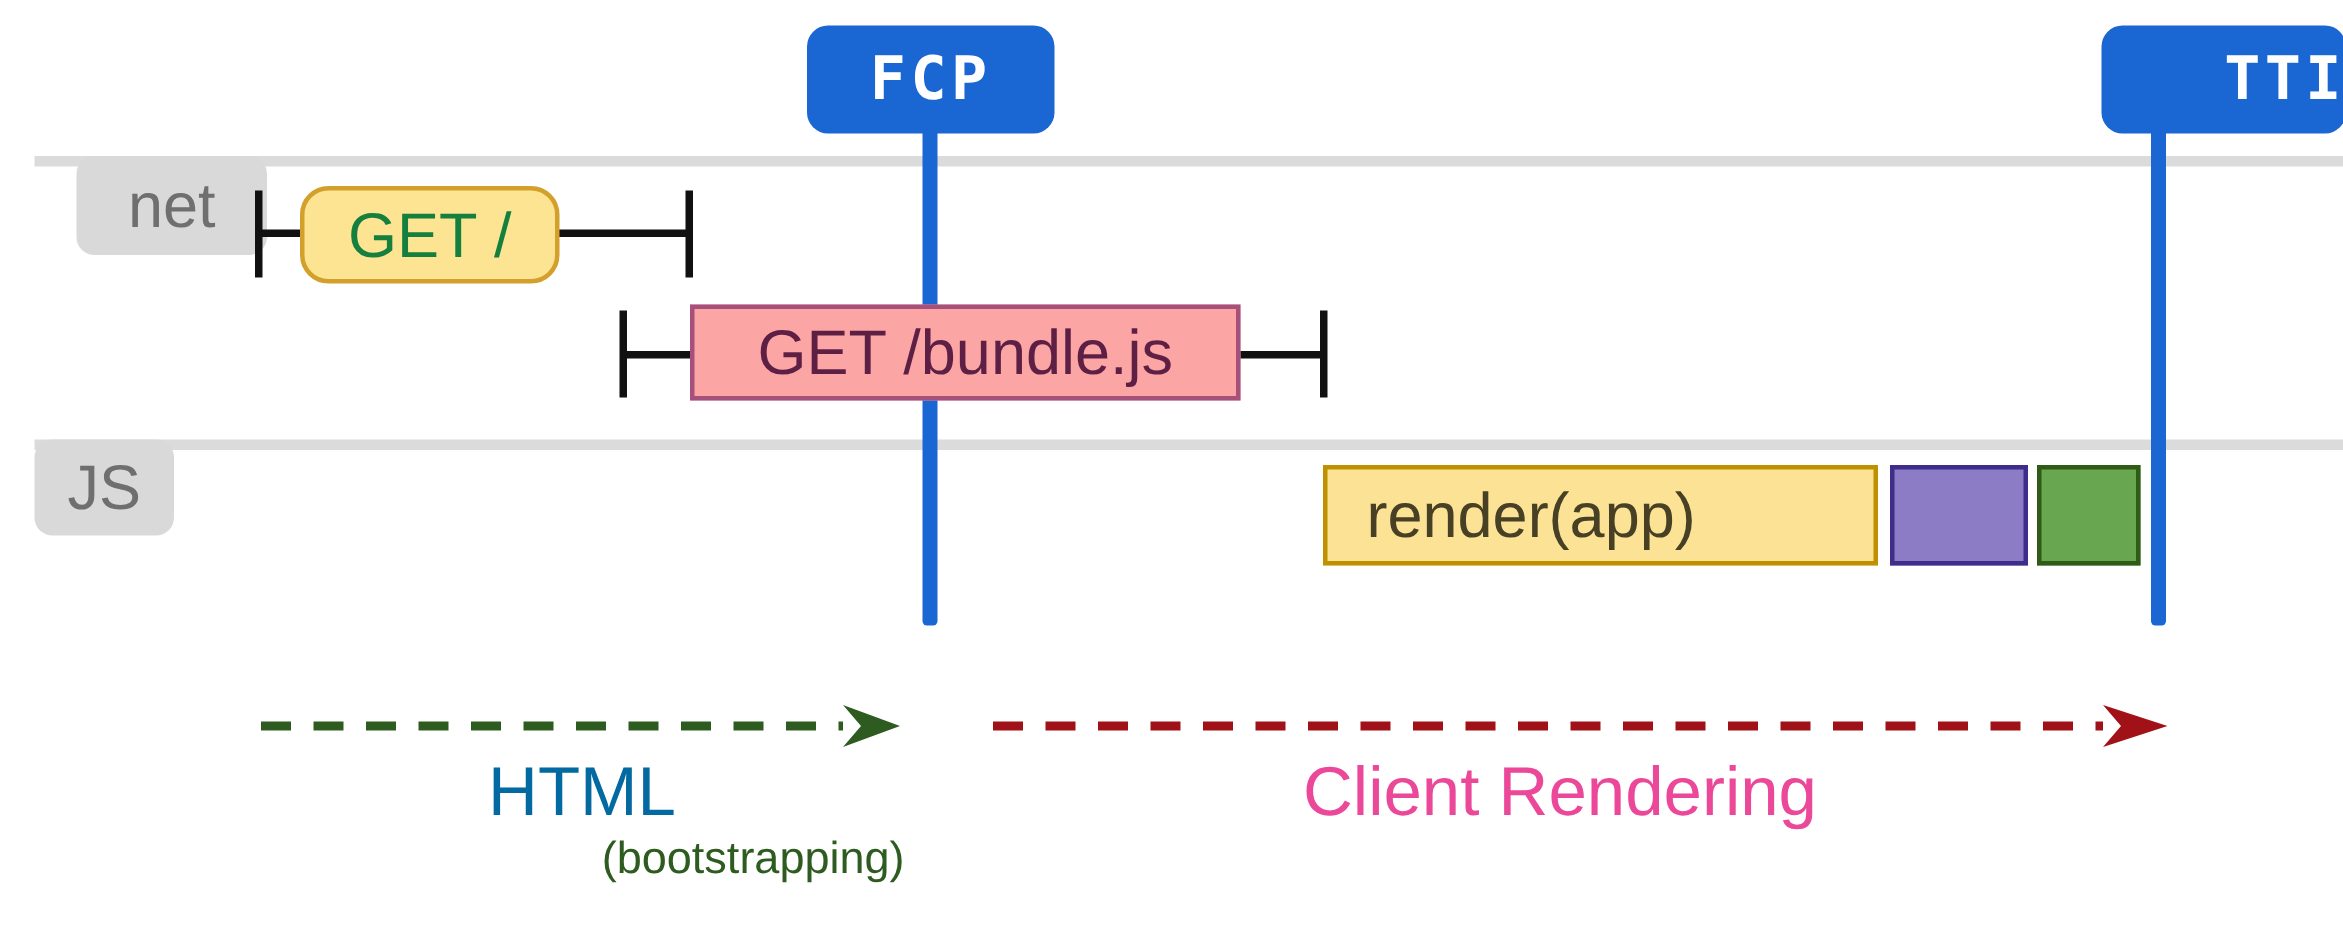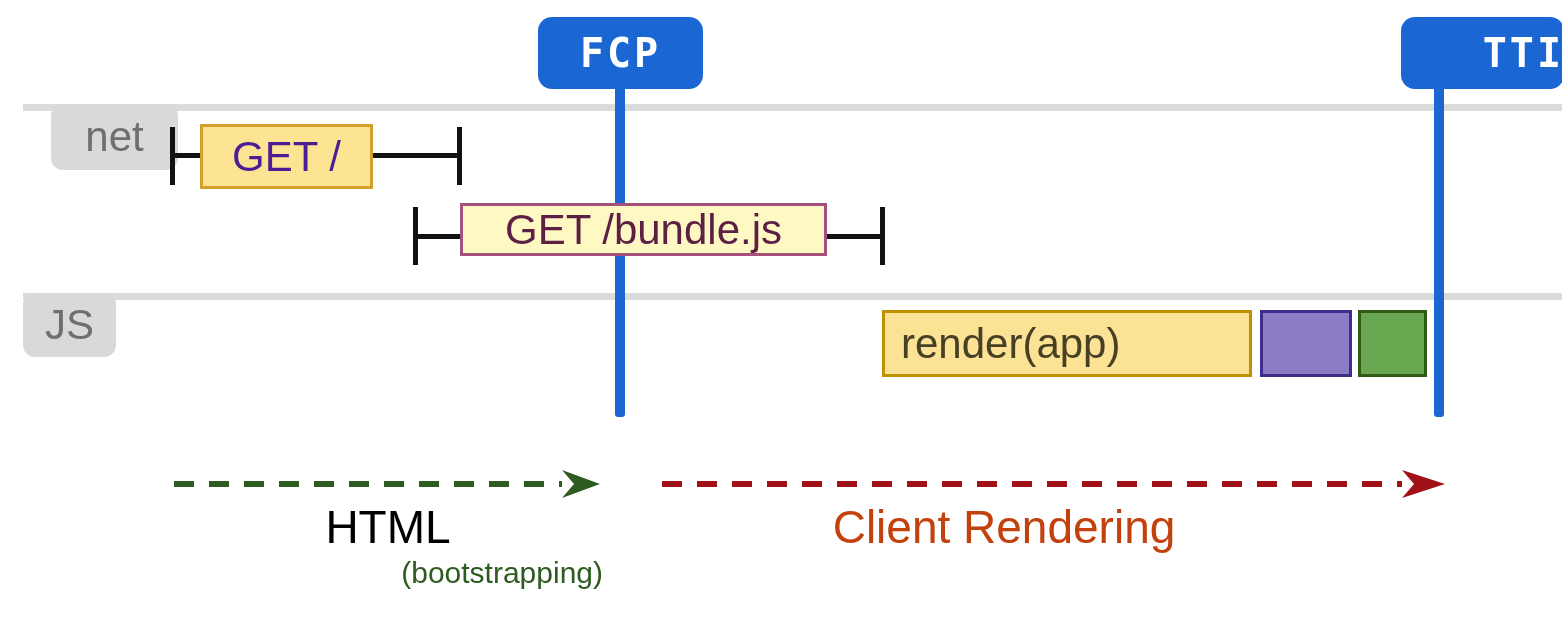--- a/index.html
+++ b/index.html
@@ -35,37 +35,37 @@
   .wh-root-capL{left:170px;top:127px;}
   .wh-root-capR{left:457px;top:127px;}
   .wh-bundle-line{left:415px;top:234px;width:468px;}
   .wh-bundle-capL{left:413px;top:207px;}
   .wh-bundle-capR{left:880px;top:207px;}
 
   
   .task{position:absolute;box-sizing:border-box;border:3px solid;font-size:42px;
         display:flex;align-items:center;justify-content:center;z-index:4;}
   .task.get-root{left:200px;top:124px;width:173px;height:65px;background:#FCE493;
-                 border-color:#D3A02C;color:#4c1d95;}
-  .task.get-bundle{left:460px;top:203px;width:367px;height:53px;background:#fef9c3;
+                 border-color:#D3A02C;color:#15803d;border-radius:19px;}
+  .task.get-bundle{left:460px;top:203px;width:367px;height:64px;background:#fca5a5;
                    border-color:#A5517C;color:#5E1F45;align-items:center;}
   .task.render-app{left:882px;top:310px;width:370px;height:67px;background:#FBE294;
-                   border-color:#BF9000;color:#474025;justify-content:flex-start;padding-left:16px;}
+                   border-color:#BF9000;color:#474025;justify-content:flex-start;padding-left:26px;}
   .task.purple{left:1260px;top:310px;width:92px;height:67px;background:#8C7BC5;border-color:#3F2D8C;}
   .task.green{left:1358px;top:310px;width:69px;height:67px;background:#68A74F;border-color:#2F5B16;}
 
   
   .arrow{position:absolute;z-index:1;}
   .arrow.html{left:160px;top:468px;}
   .arrow.cr{left:650px;top:468px;}
   .phase-title{position:absolute;text-align:center;font-size:46px;}
   .phase-sub{position:absolute;text-align:right;font-size:30px;}
-  .html-title{left:173px;width:430px;top:500px;color:#000000;}
+  .html-title{left:173px;width:430px;top:500px;color:#0369a1;}
   .html-sub{left:173px;width:430px;top:556px;color:#2E5C20;}
-  .cr-title{left:764px;width:480px;top:500px;color:#c2410c;}
+  .cr-title{left:800px;width:480px;top:500px;color:#ec4899;}
   .cr-sub{left:800px;width:480px;top:556px;color:#A01217;}
 </style>
 </head>
 <body>
 
 <div class="diagram">
 
   <div class="lane-line net"></div>
   <div class="lane-line js"></div>
 

